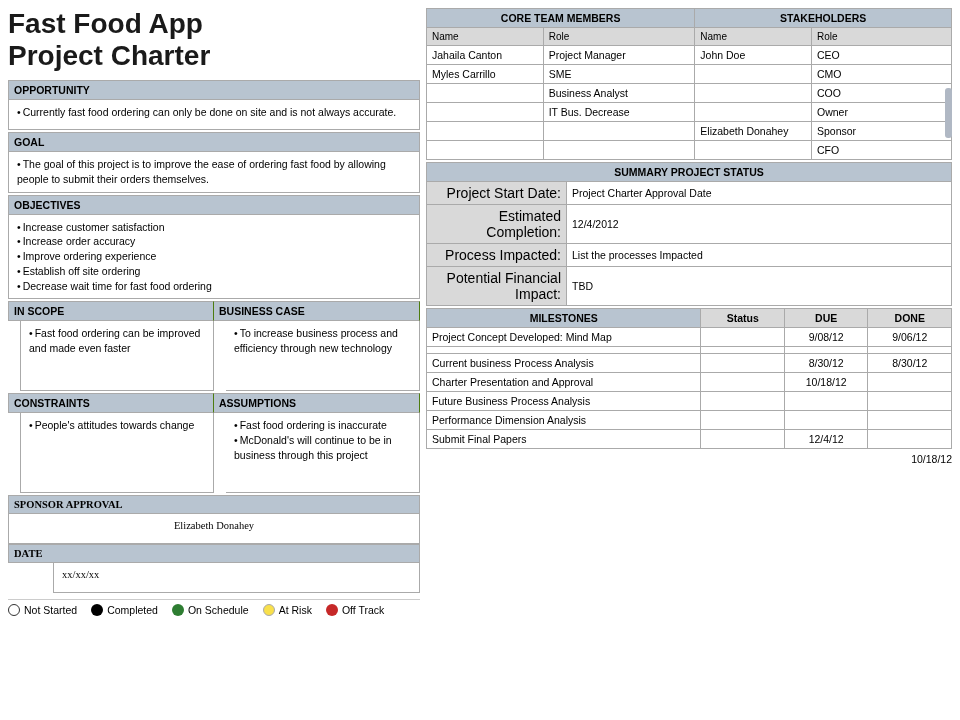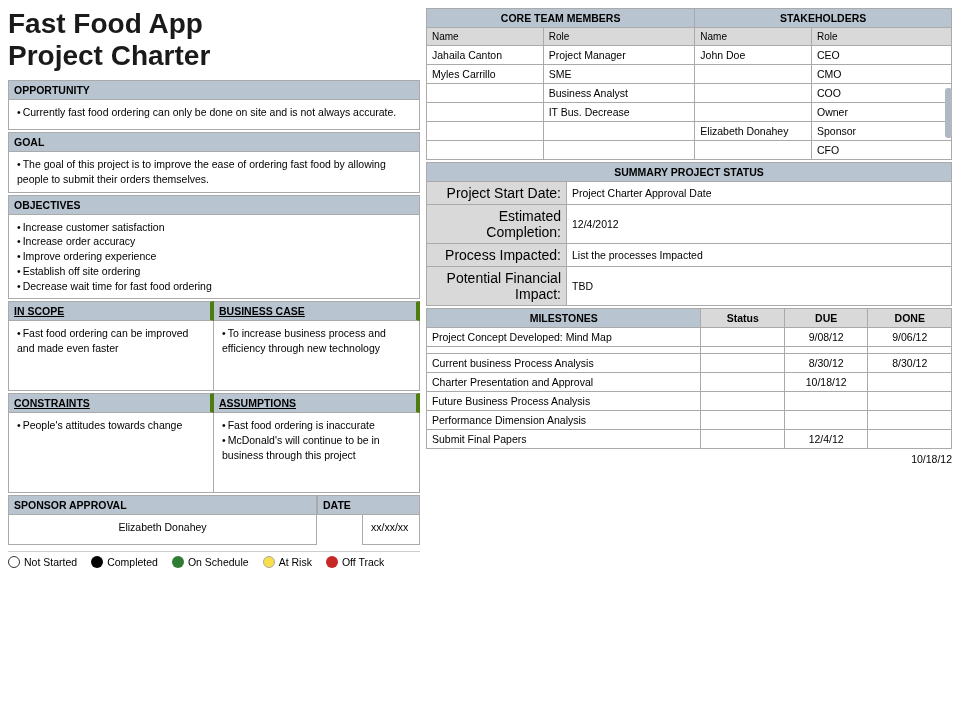--- a/index.html
+++ b/index.html
@@ -61,35 +61,36 @@
       flex-direction: row;
       margin-top: 0;
     }
     .two-col-row .half {
       flex: 1;
     }
     .two-col-row .half:first-child {
       border-right: none;
     }
     .two-col-row .half .section-header {
-      border-right: 4px solid #4d7c0f;
-      text-decoration: underline;
+      border-right: 1px solid #4d7c0f;
     }
     .two-col-row .half:last-child .section-header {
       border-left: none;
     }
     .two-col-row .half .section-body {
       border-right: 1px solid #aaa;
+      margin-left: 12px;
     }
     .two-col-row .half:last-child .section-body {
       border-left: none;
     }
     .sponsor-row {
       display: flex;
-      flex-direction: row;
+      flex-direction: column;
+      font-family: Liberation Serif, serif;
     }
     .sponsor-row .sponsor-part {
       flex: 3;
     }
     .sponsor-row .date-part {
       flex: 1;
     }
     
     .right-col {
       flex: 1;

